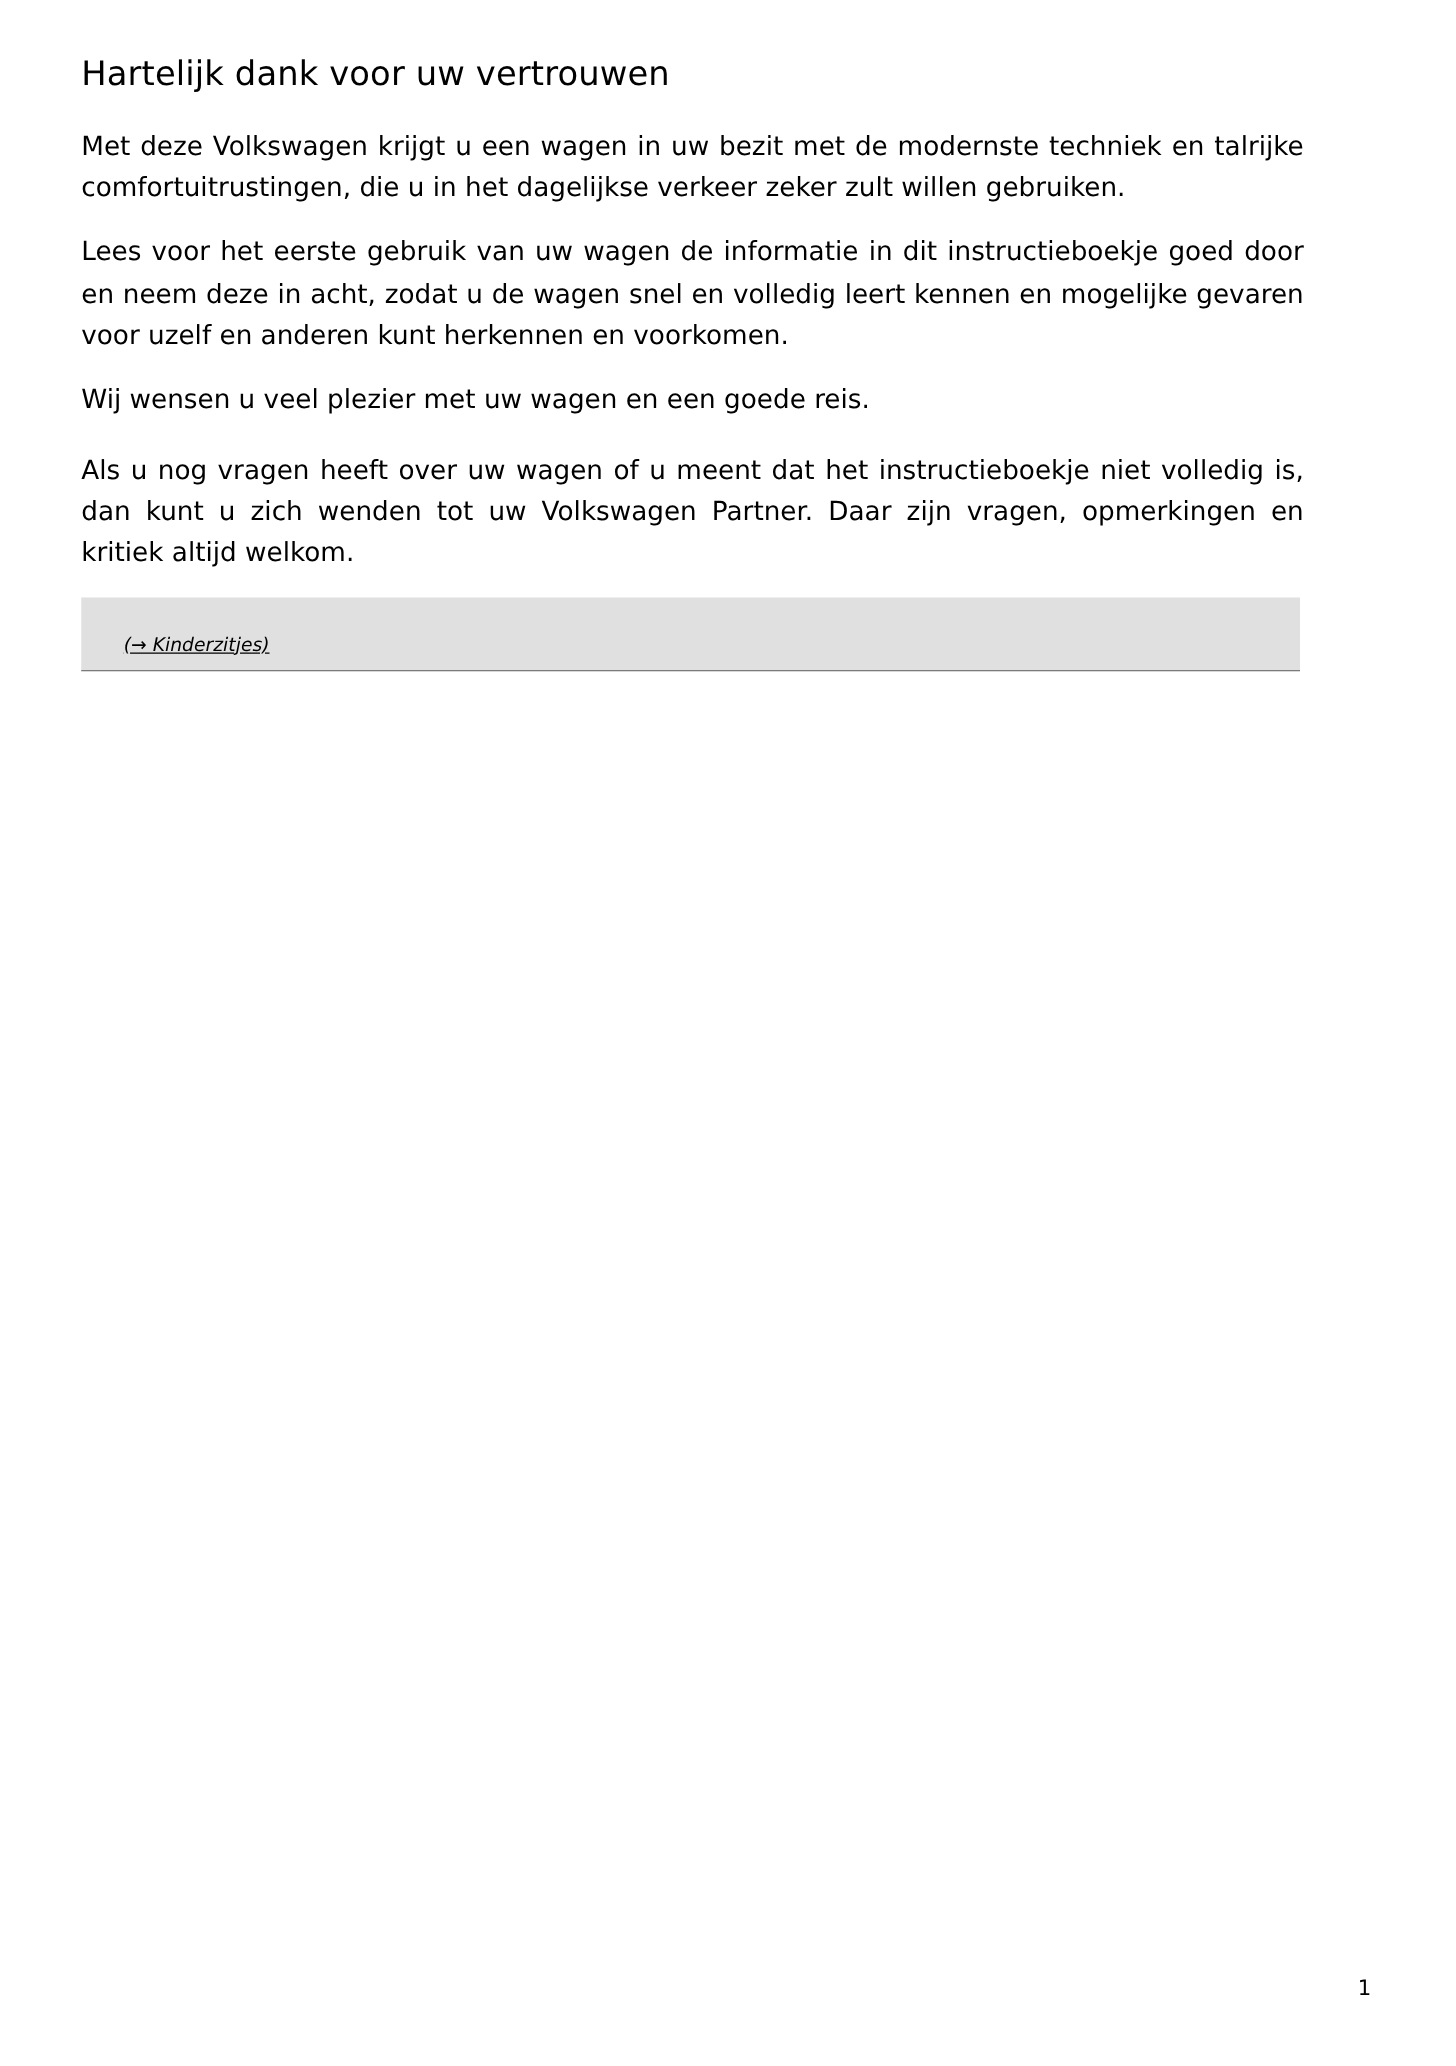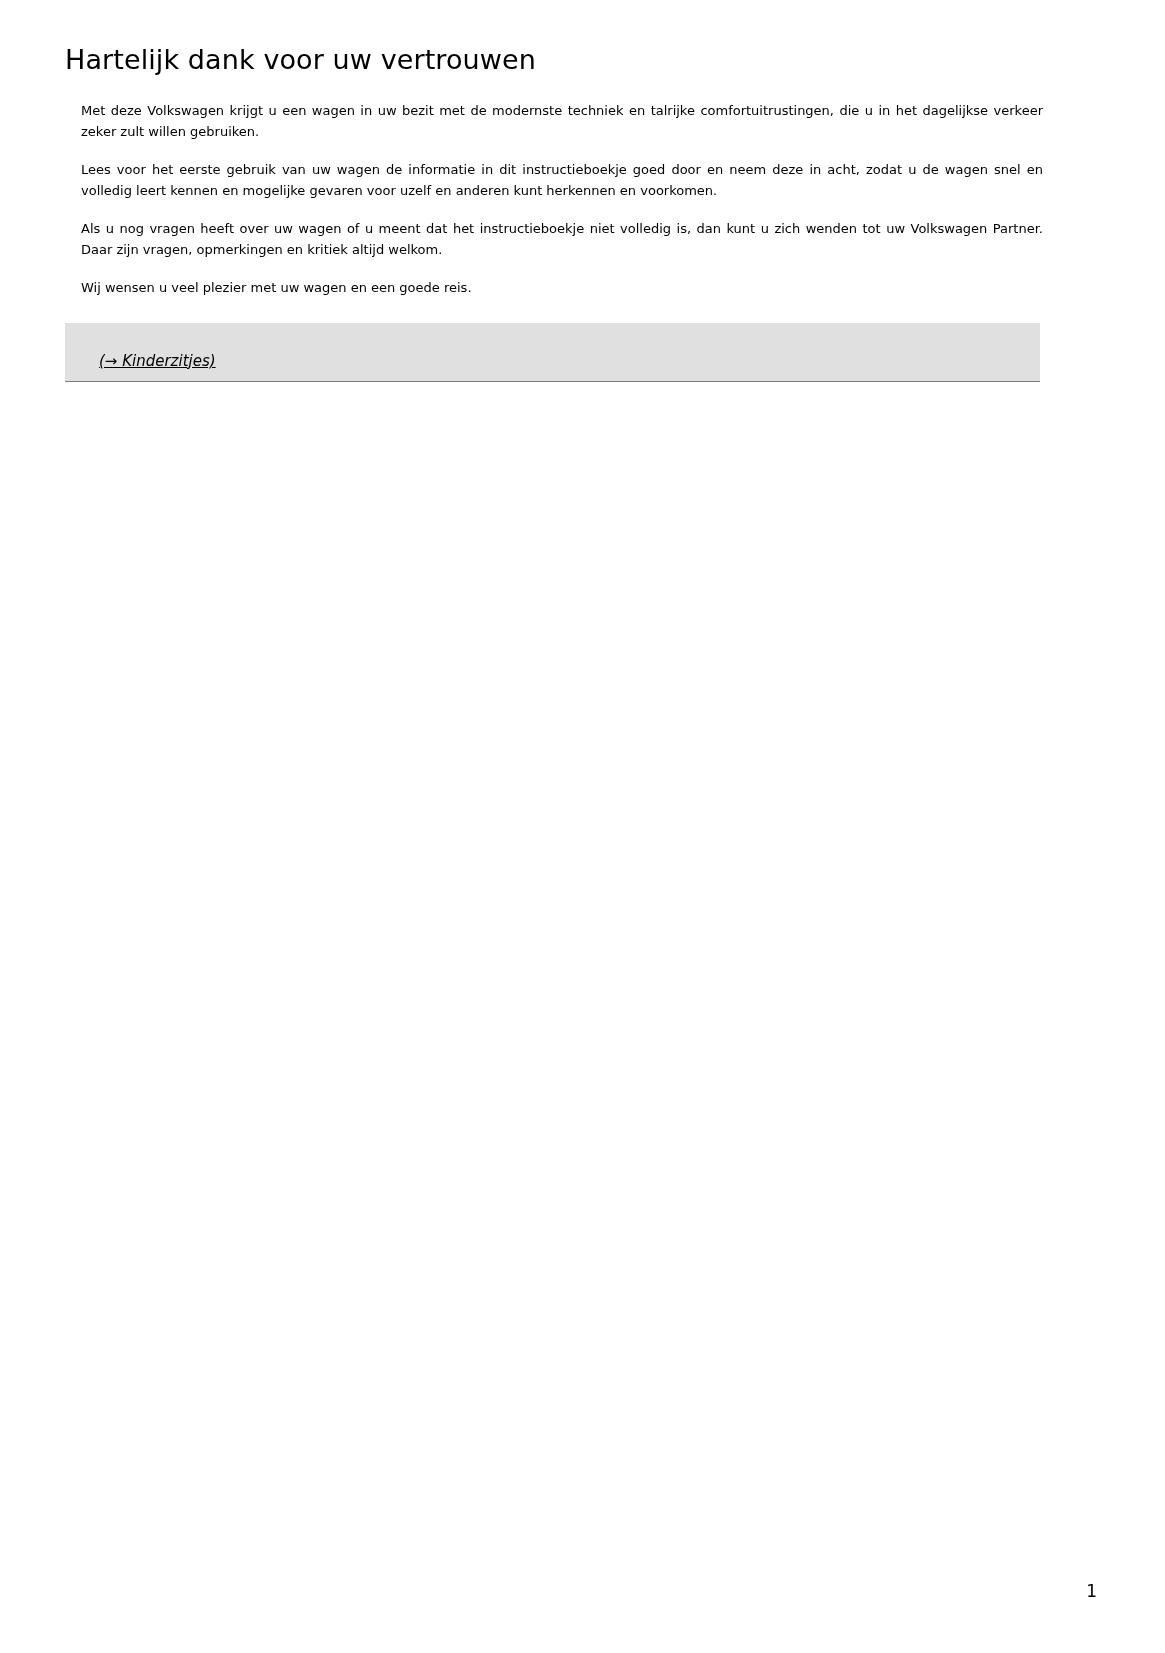--- a/index.html
+++ b/index.html
@@ -23,23 +23,23 @@
     padding: 44px 122px 0 65px;
   }
   .page-title {
     font-size: 27px;
     font-weight: normal;
     letter-spacing: 0.1px;
     margin: 0 0 26px 0;
     color: #000;
   }
   .para {
-    font-size: 13px;
+    font-size: 21px;
     line-height: 1.58;
-    margin: 0 0 18px 16px;
+    margin: 0 0 18px 0;
     text-align: justify;
     text-justify: inter-word;
     color: #000;
   }
   .para.last {
     margin-bottom: 24px;
   }
   .warning-box {
     width: 975px;
     margin-top: 6px;
@@ -94,22 +94,22 @@
 </style>
 </head>
 <body>
 
 <div class="page">
 
   <h1 class="page-title">Hartelijk dank voor uw vertrouwen</h1>
 
   <p class="para">Met deze Volkswagen krijgt u een wagen in uw bezit met de modernste techniek en talrijke comfortuitrustingen, die u in het dagelijkse verkeer zeker zult willen gebruiken.</p>
   <p class="para">Lees voor het eerste gebruik van uw wagen de informatie in dit instructieboekje goed door en neem deze in acht, zodat u de wagen snel en volledig leert kennen en mogelijke gevaren voor uzelf en anderen kunt herkennen en voorkomen.</p>
+  <p class="para last">Wij wensen u veel plezier met uw wagen en een goede reis.</p>
   <p class="para">Als u nog vragen heeft over uw wagen of u meent dat het instructieboekje niet volledig is, dan kunt u zich wenden tot uw Volkswagen Partner. Daar zijn vragen, opmerkingen en kritiek altijd welkom.</p>
-  <p class="para last">Wij wensen u veel plezier met uw wagen en een goede reis.</p>
 
   <div class="warning-box">
     <div class="warning-body">
       <br>
       <a class="warning-ref" href="#">(→ Kinderzitjes)</a>
     </div>
   </div>
 
   <div class="page-number">1</div>
 </div>

